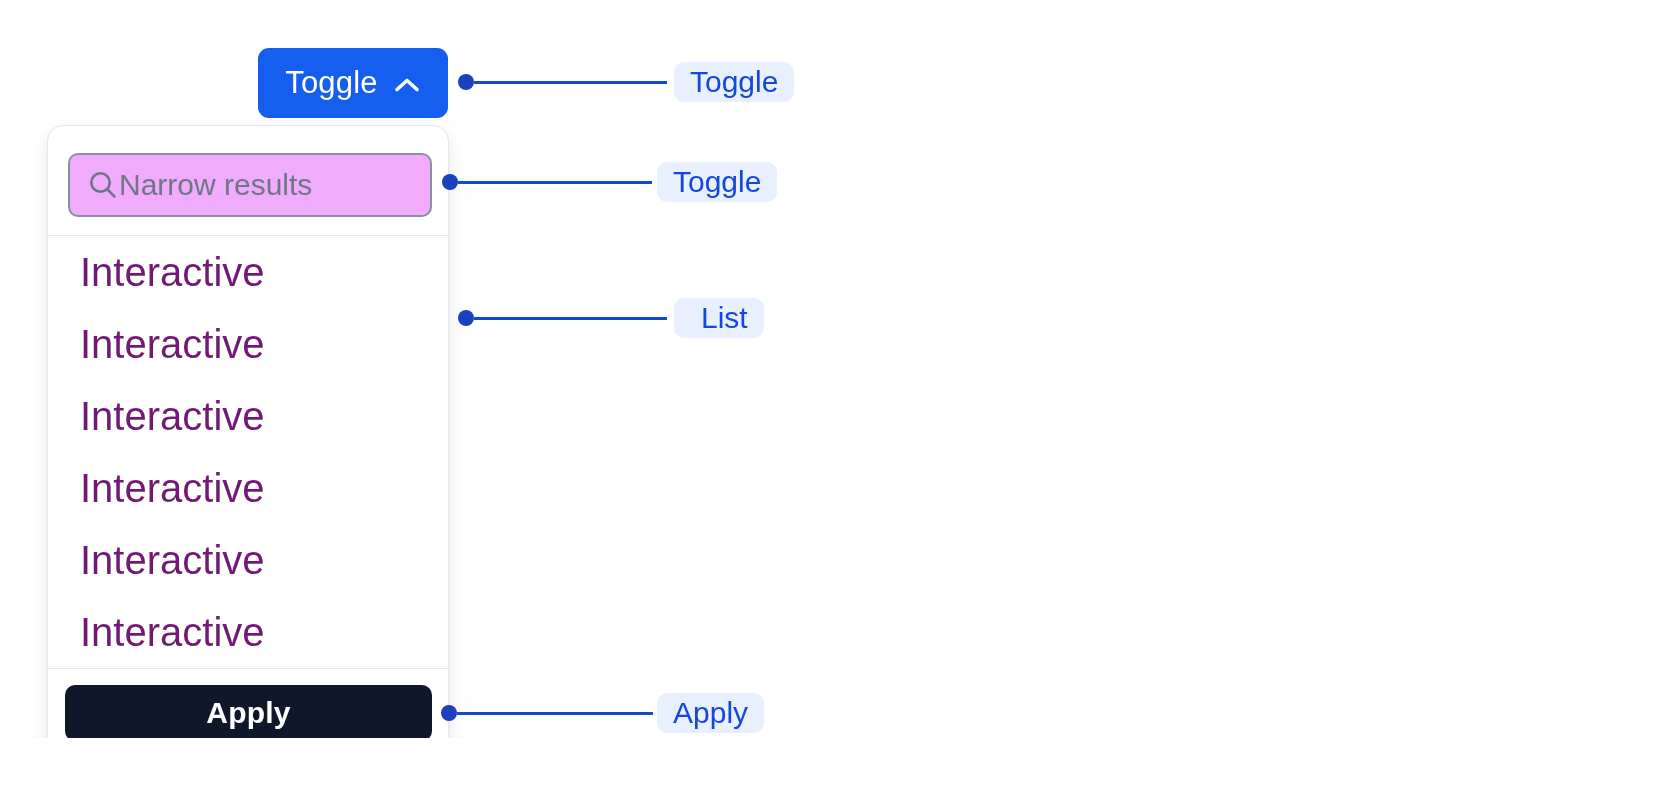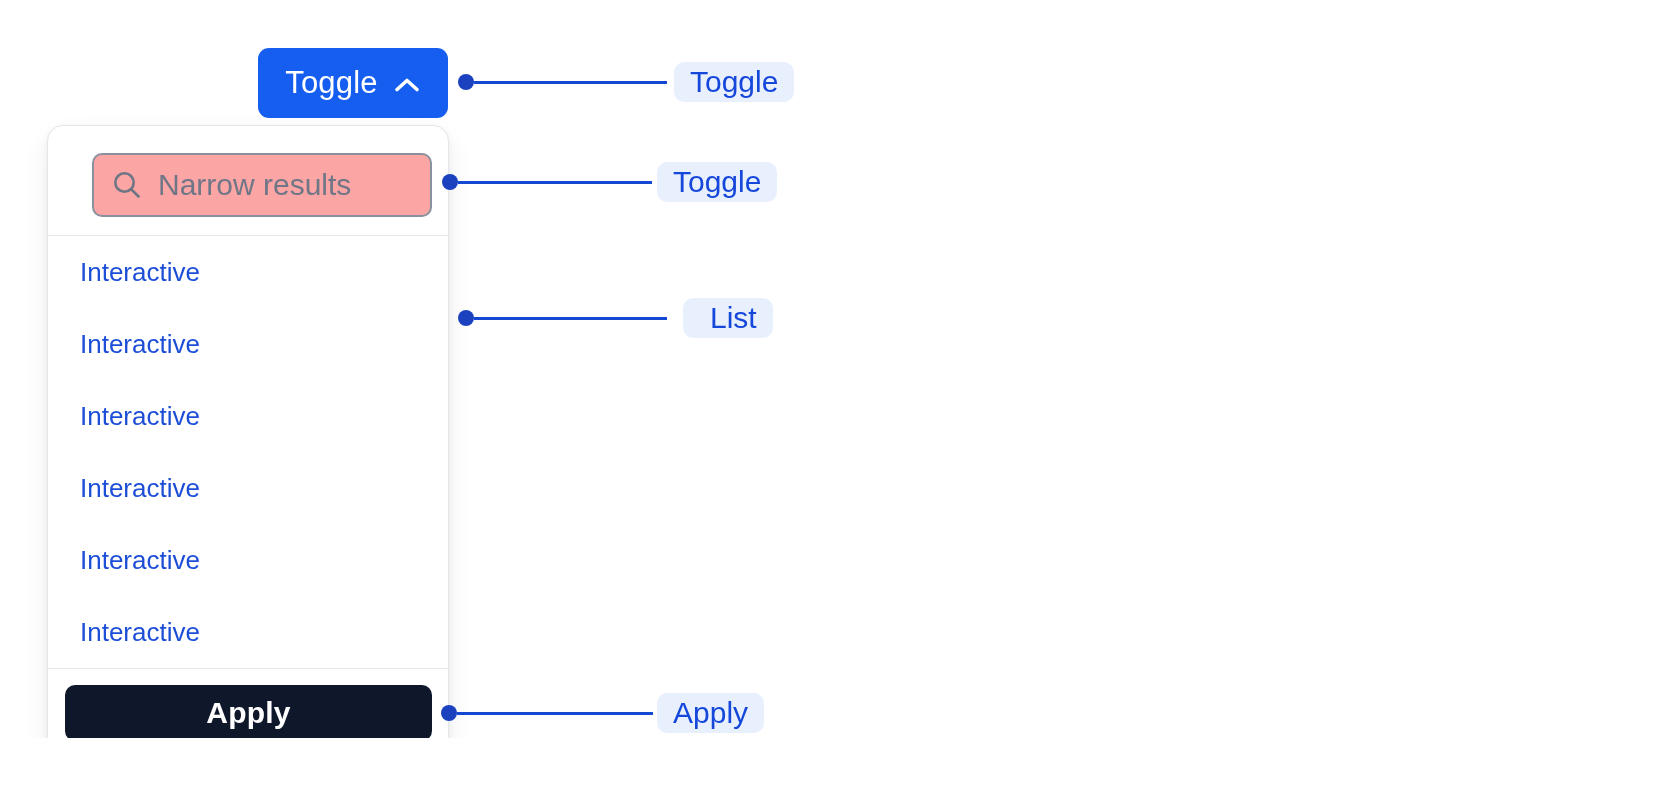--- a/index.html
+++ b/index.html
@@ -52,23 +52,21 @@
     padding: 27px 16px 18px 20px;
     border-bottom: 1px solid #E6E8EC;
   }
   .search-box {
     height: 64px;
     border: 2px solid #8A919E;
     border-radius: 10px;
     display: flex;
     align-items: center;
     padding: 0 16px 0 17px;
-    gap: 15px;
-    background: #fca5a5;
-    margin-left: 24px;
+    background: #f0abfc;
   }
   .search-box svg { flex: 0 0 auto; }
   .search-box input {
     border: none;
     outline: none;
     flex: 1 1 auto;
     min-width: 0;
     font-family: "Liberation Sans", sans-serif;
     font-size: 30px;
     color: #394150;
@@ -76,22 +74,22 @@
     padding: 0;
   }
   .search-box input::placeholder { color: #6F7787; opacity: 1; }
 
   .list { flex: 0 0 auto; }
   .list-item {
     height: 72px;
     display: flex;
     align-items: center;
     padding-left: 32px;
-    font-size: 26px;
-    color: #1d4ed8;
+    font-size: 40px;
+    color: #701a75;
     cursor: pointer;
   }
 
   .panel-footer {
     border-top: 1px solid #E6E8EC;
     padding: 16px 16px 12px 17px;
     margin-top: auto;
   }
   .apply-btn {
     width: 100%;
@@ -140,21 +138,21 @@
   .callout-toggle { left: 458px; top: 62px; }
   .callout-toggle .cline { width: 193px; }
   .callout-toggle .badge { margin-left: 7px; }
 
   .callout-header { left: 442px; top: 162px; }
   .callout-header .cline { width: 194px; }
   .callout-header .badge { margin-left: 5px; }
 
   .callout-list { left: 458px; top: 298px; }
   .callout-list .cline { width: 193px; }
-  .callout-list .badge { margin-left: 16px; padding-left: 27px; }
+  .callout-list .badge { margin-left: 7px; padding-left: 27px; }
 
   .callout-footer { left: 441px; top: 693px; }
   .callout-footer .cline { width: 196px; }
   .callout-footer .badge { margin-left: 4px; }
 </style>
 </head>
 <body>
 
 <div class="canvas">
 

